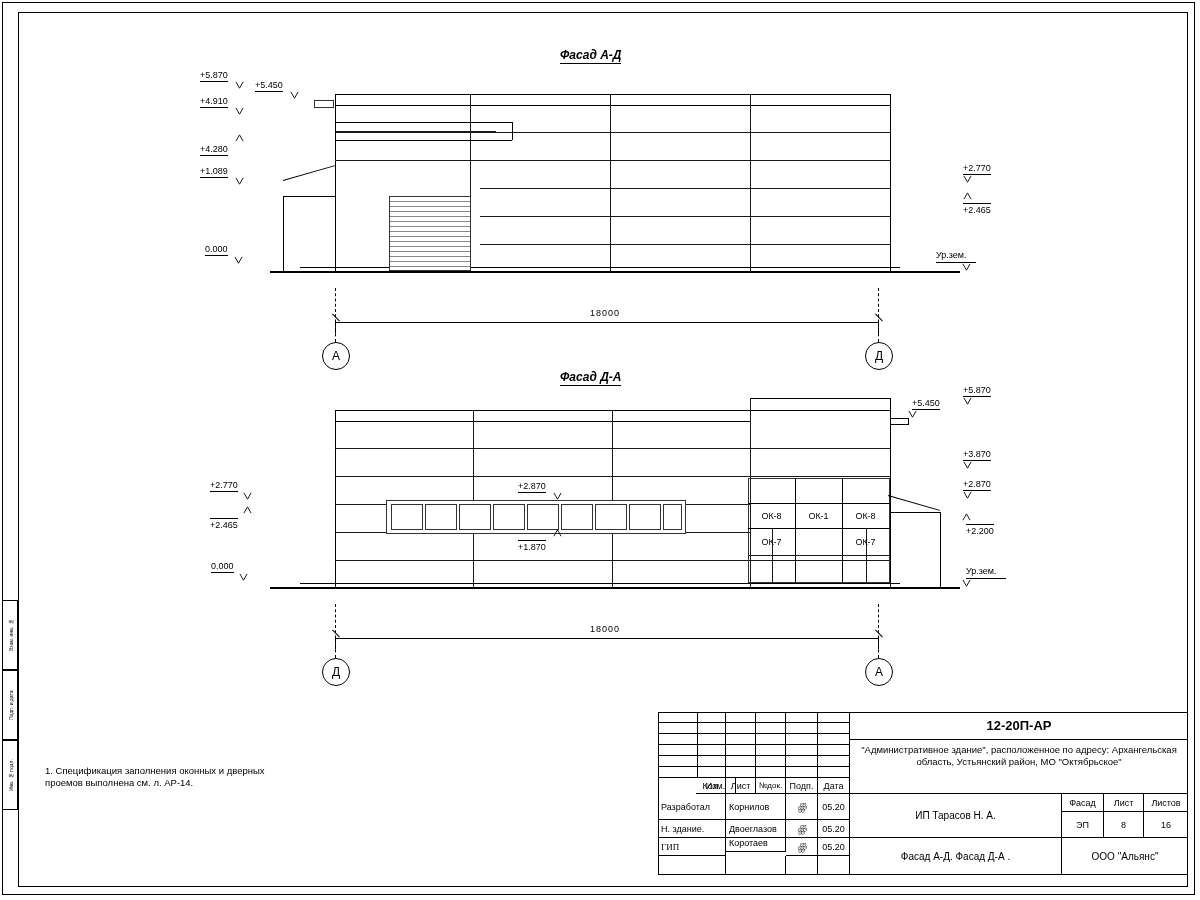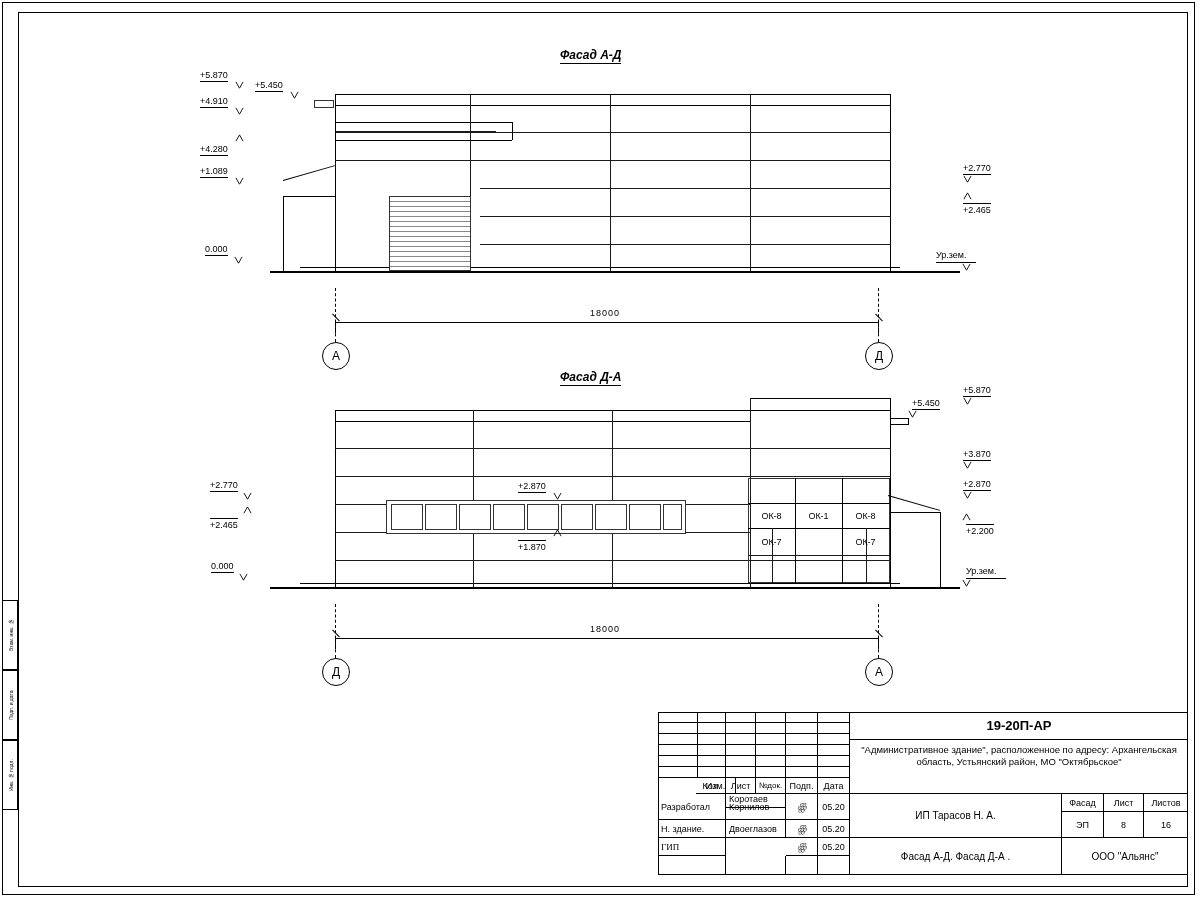--- a/index.html
+++ b/index.html
@@ -476,20 +476,22 @@
     <div class="dashline" style="left:335px; top:638px; height:20px;"></div>
     <div class="dashline" style="left:878px; top:638px; height:20px;"></div>
     <div class="axis-circle" style="left:322px; top:658px;">
       <span>Д</span>
     </div>
     <div class="axis-circle" style="left:865px; top:658px;">
       <span>А</span>
     </div>
   </div>
 
+  <div class="notes" style="left:45px; top:765px; width:330px;">1. Спецификация заполнения оконных и дверных
+    проемов выполнена см. л. АР-14.</div>
 
   <div>
 
     <div class="tblock" style="left:658px; top:712px; width:530px; height:163px;"></div>
 
     <div class="tb-cell" style="left:658px; top:712px; width:40px; height:11px;"></div>
     <div class="tb-cell" style="left:698px; top:712px; width:28px; height:11px;"></div>
     <div class="tb-cell" style="left:726px; top:712px; width:30px; height:11px;"></div>
     <div class="tb-cell" style="left:756px; top:712px; width:30px; height:11px;"></div>
     <div class="tb-cell" style="left:786px; top:712px; width:32px; height:11px;"></div>
@@ -541,30 +543,30 @@
     <div class="tb-cell left" style="left:726px; top:794px; width:60px; height:26px;">Корнилов</div>
     <div class="tb-cell sig" style="left:786px; top:794px; width:32px; height:26px;">ꙮ</div>
     <div class="tb-cell" style="left:818px; top:794px; width:32px; height:26px;">05.20</div>
 
     <div class="tb-cell left" style="left:658px; top:820px; width:68px; height:18px;">Н. здание.</div>
     <div class="tb-cell left" style="left:726px; top:820px; width:60px; height:18px;">Двоеглазов</div>
     <div class="tb-cell sig" style="left:786px; top:820px; width:32px; height:18px;">ꙮ</div>
     <div class="tb-cell" style="left:818px; top:820px; width:32px; height:18px;">05.20</div>
 
     <div class="tb-cell left" style="left:658px; top:838px; width:68px; height:18px;font-family:Liberation Serif, serif;">ГИП</div>
-    <div class="tb-cell left" style="left:726px; top:790px; width:60px; height:18px;">Коротаев</div>
+    <div class="tb-cell left" style="left:726px; top:834px; width:60px; height:18px;">Коротаев</div>
     <div class="tb-cell sig" style="left:786px; top:838px; width:32px; height:18px;">ꙮ</div>
     <div class="tb-cell" style="left:818px; top:838px; width:32px; height:18px;">05.20</div>
 
     <div class="tb-cell" style="left:658px; top:856px; width:68px; height:19px;"></div>
     <div class="tb-cell" style="left:726px; top:856px; width:60px; height:19px;"></div>
     <div class="tb-cell" style="left:786px; top:856px; width:32px; height:19px;"></div>
     <div class="tb-cell" style="left:818px; top:856px; width:32px; height:19px;"></div>
 
-    <div class="tb-cell tb-big" style="left:850px; top:712px; width:338px; height:28px; border-right:none;">19-20П-АР</div>
+    <div class="tb-cell tb-big" style="left:850px; top:712px; width:338px; height:28px; border-right:none;">12-20П-АР</div>
 
     <div class="tb-cell" style="left:850px; top:740px; width:338px; height:54px; border-right:none; font-size:9.5px; line-height:12px; display:block; text-align:center; padding-top:4px;">"Административное здание", расположенное по адресу: Архангельская область, Устьянский район, МО "Октябрьское"</div>
 
     <div class="tb-cell tb-mid" style="left:850px; top:794px; width:212px; height:44px;">ИП Тарасов Н. А.</div>
 
     <div class="tb-cell" style="left:1062px; top:794px; width:42px; height:18px;">Фасад</div>
     <div class="tb-cell" style="left:1104px; top:794px; width:40px; height:18px;">Лист</div>
     <div class="tb-cell" style="left:1144px; top:794px; width:44px; height:18px; border-right:none;">Листов</div>
 
     <div class="tb-cell" style="left:1062px; top:812px; width:42px; height:26px;">ЭП</div>

